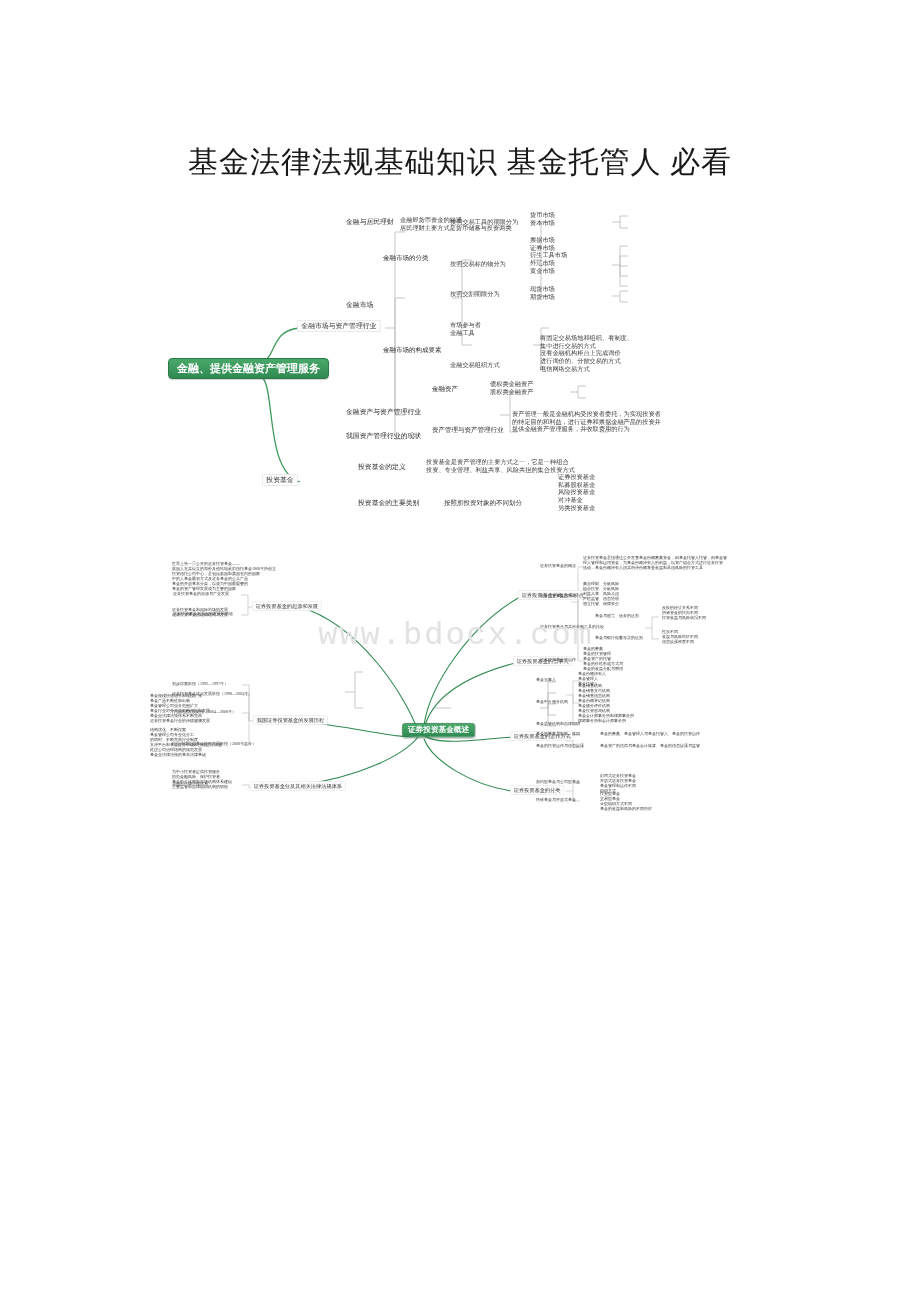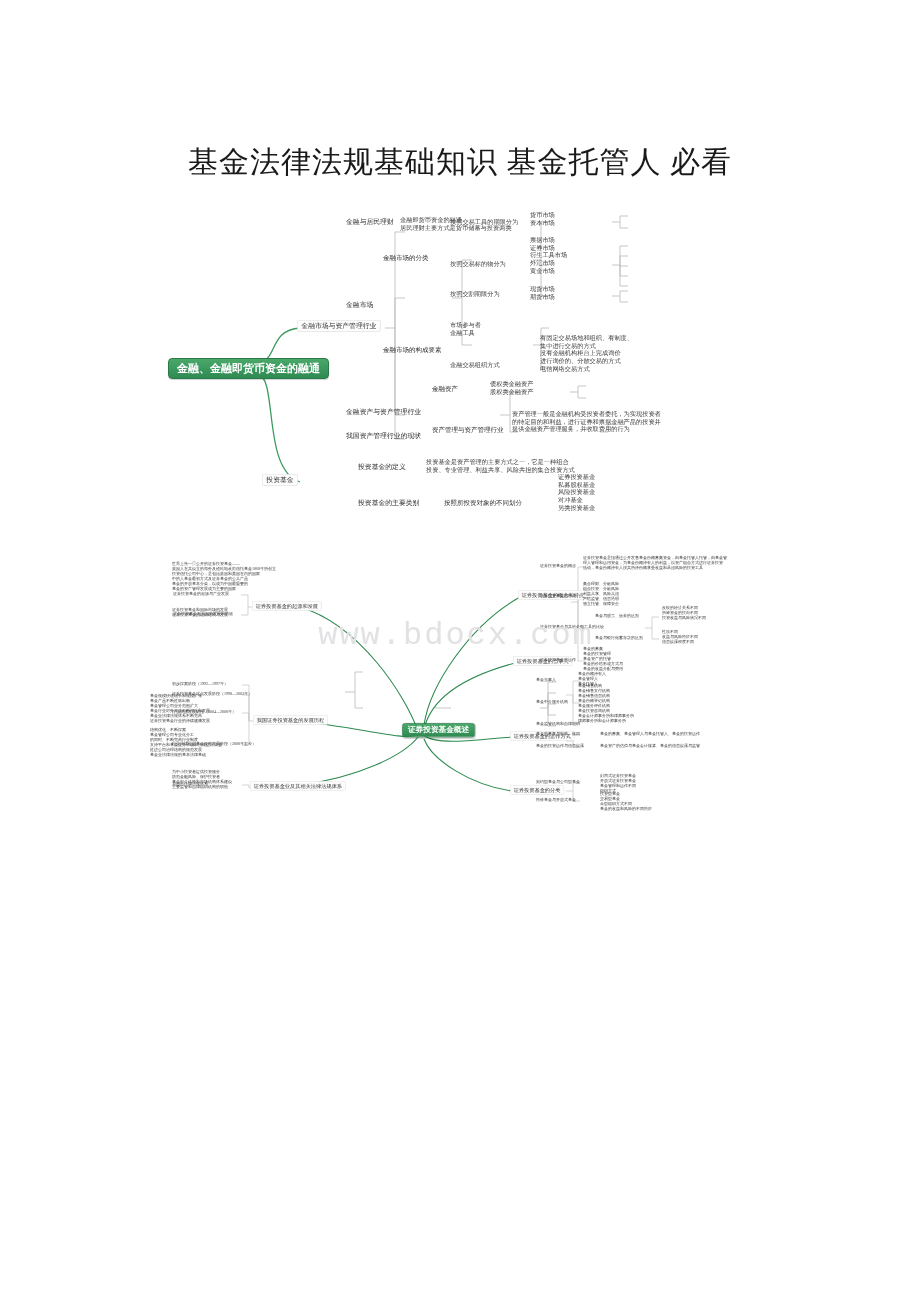--- a/index.html
+++ b/index.html
@@ -164,21 +164,21 @@
         <path d="M355,482 L355,498 L363,498"></path>
         <path d="M435,498 L443,498 L443,498 L451,498"></path>
         <path d="M540,498 L548,498 L548,472 L556,472"></path>
         <path d="M548,498 L548,483 L556,483"></path>
         <path d="M548,498 L548,494 L556,494"></path>
         <path d="M548,498 L548,505 L556,505"></path>
         <path d="M548,498 L548,516 L556,516"></path>
       </g>
     </svg>
 
-    <div class="node lvl0" style="left:168px; top:148px;">金融、金融即货币资金的融通</div>
+    <div class="node lvl0" style="left:168px; top:148px;">金融、提供金融资产管理服务</div>
 
     <div class="node lvl1" style="left:297px; top:110px;">金融市场与资产管理行业</div>
 
     <div class="node lvl1" style="left:262px; top:264px;">投资基金</div>
 
     <div class="node lvl2" style="left:346px; top:8px;">金融与居民理财</div>
     <div class="node para" style="left:400px; top:6px;">金融即货币资金的融通
 居民理财主要方式是货币储蓄与投资两类</div>
 
     <div class="node lvl2" style="left:346px; top:91px;">金融市场</div>

